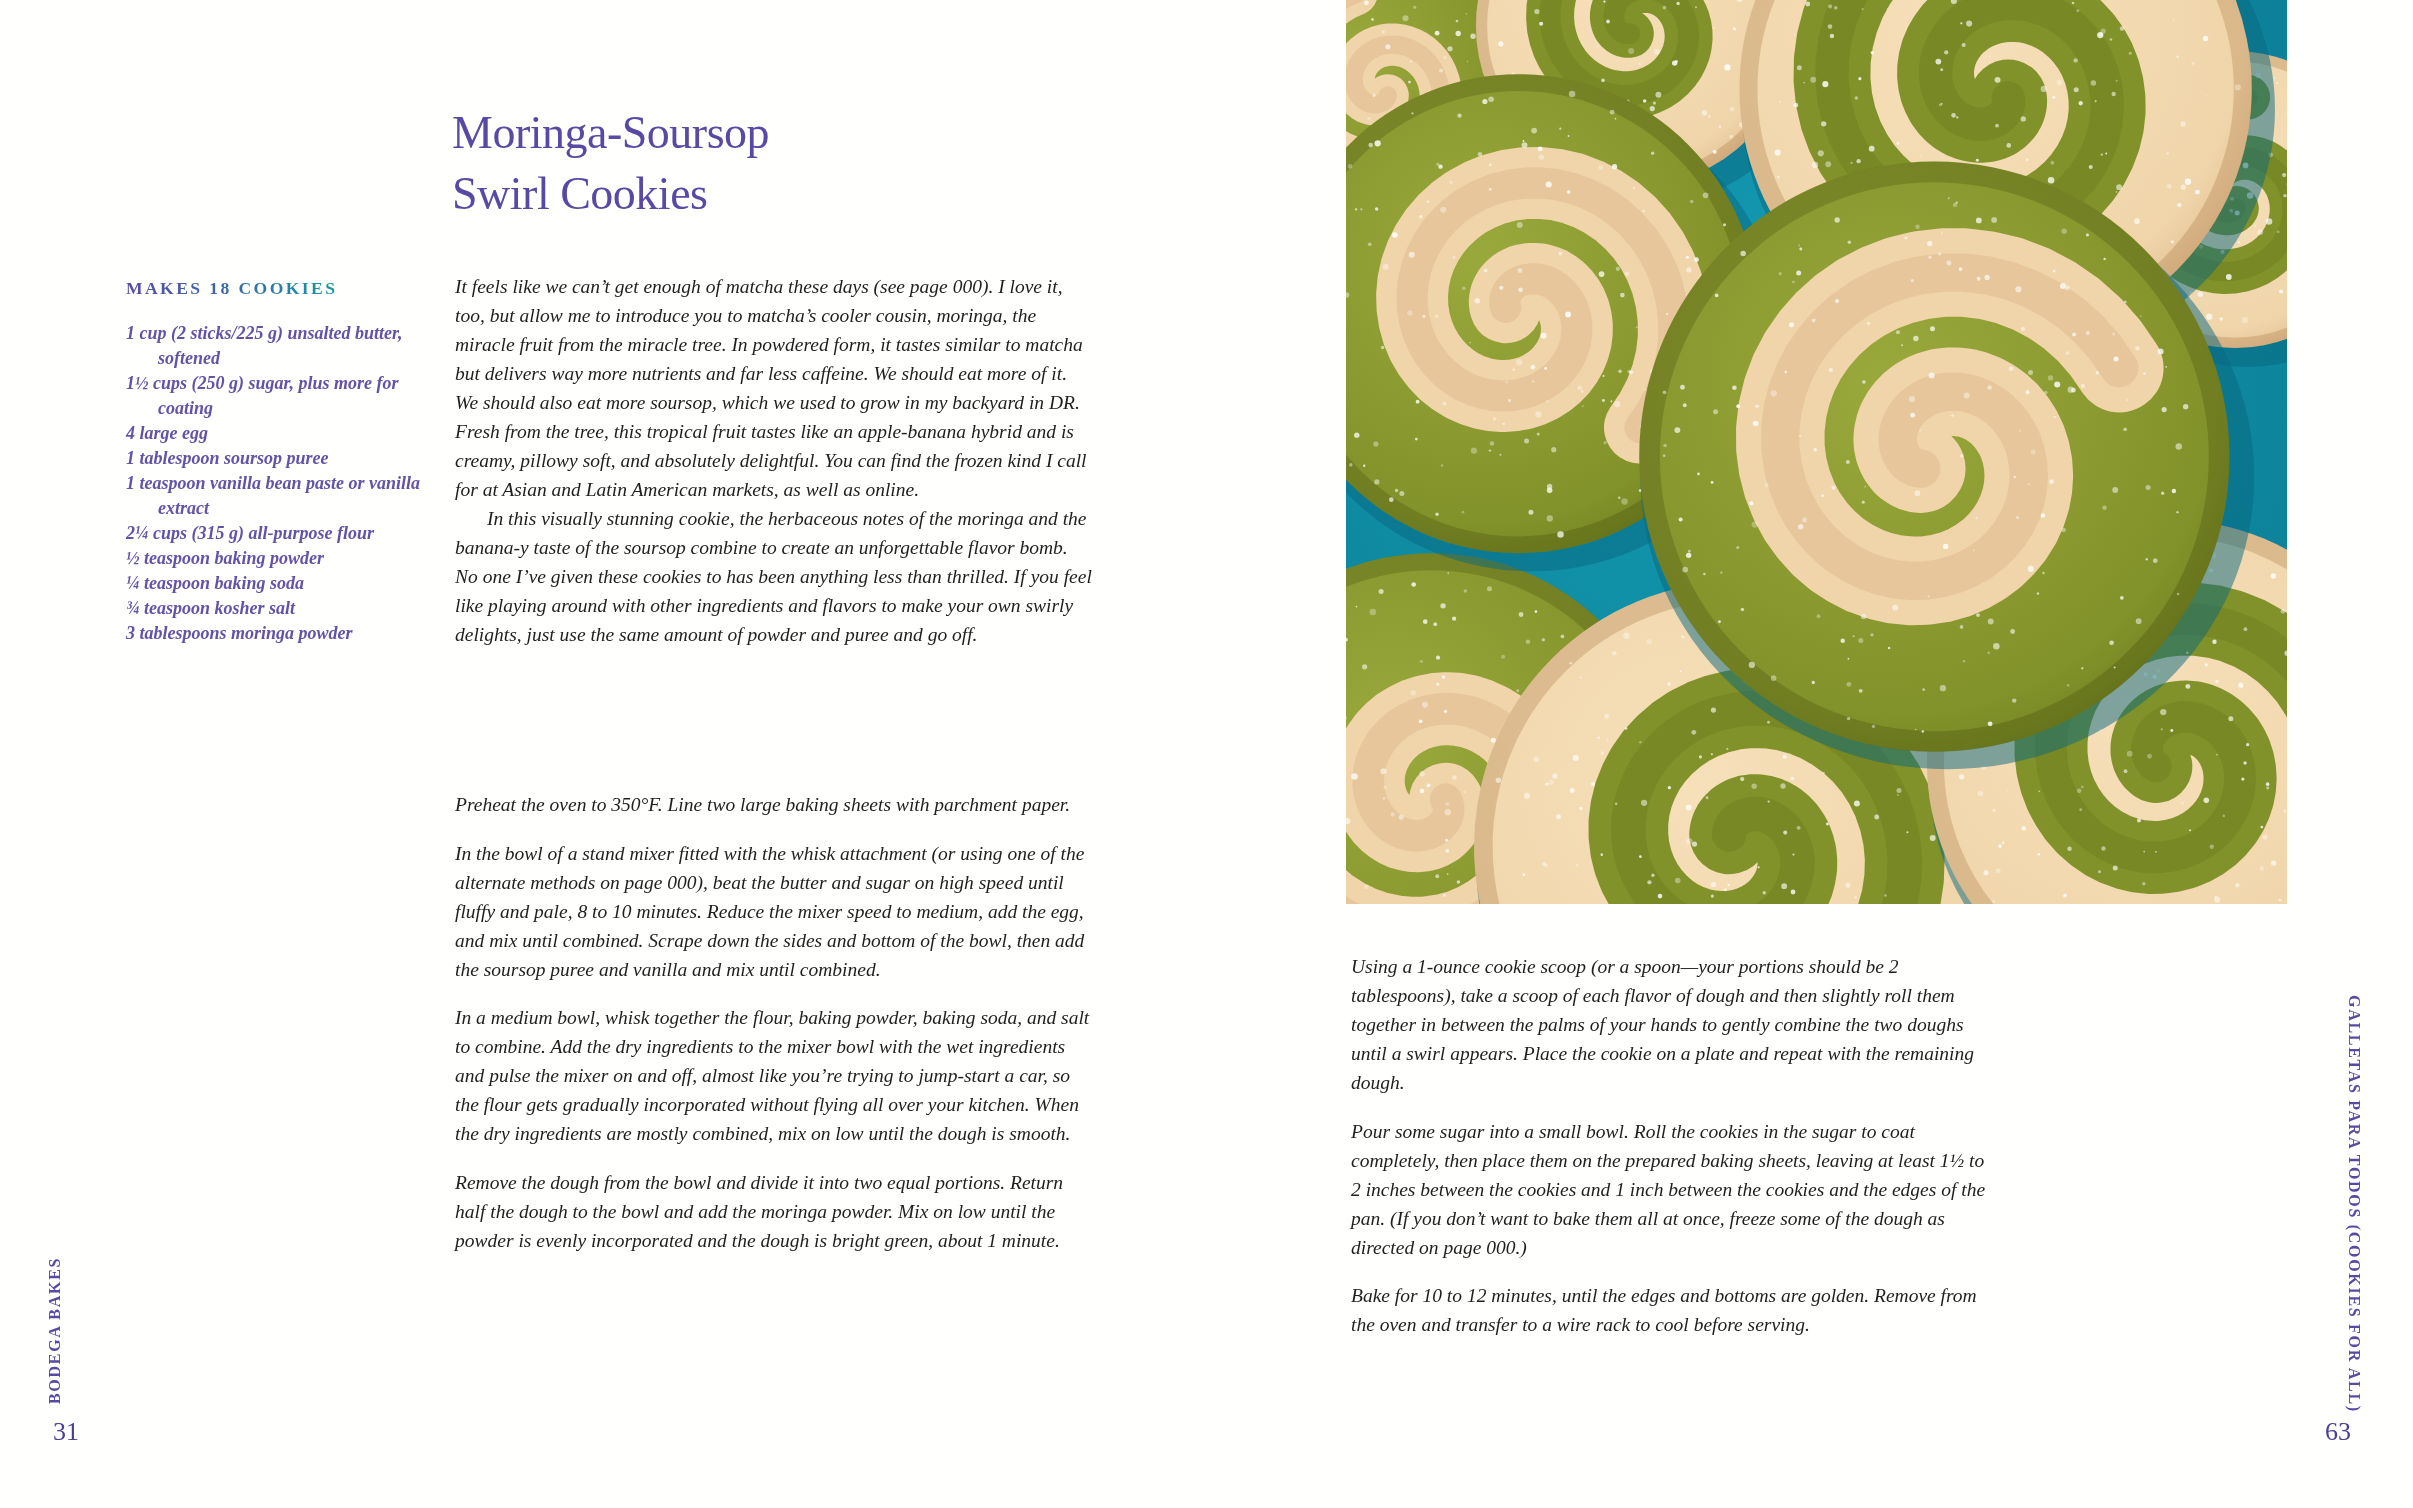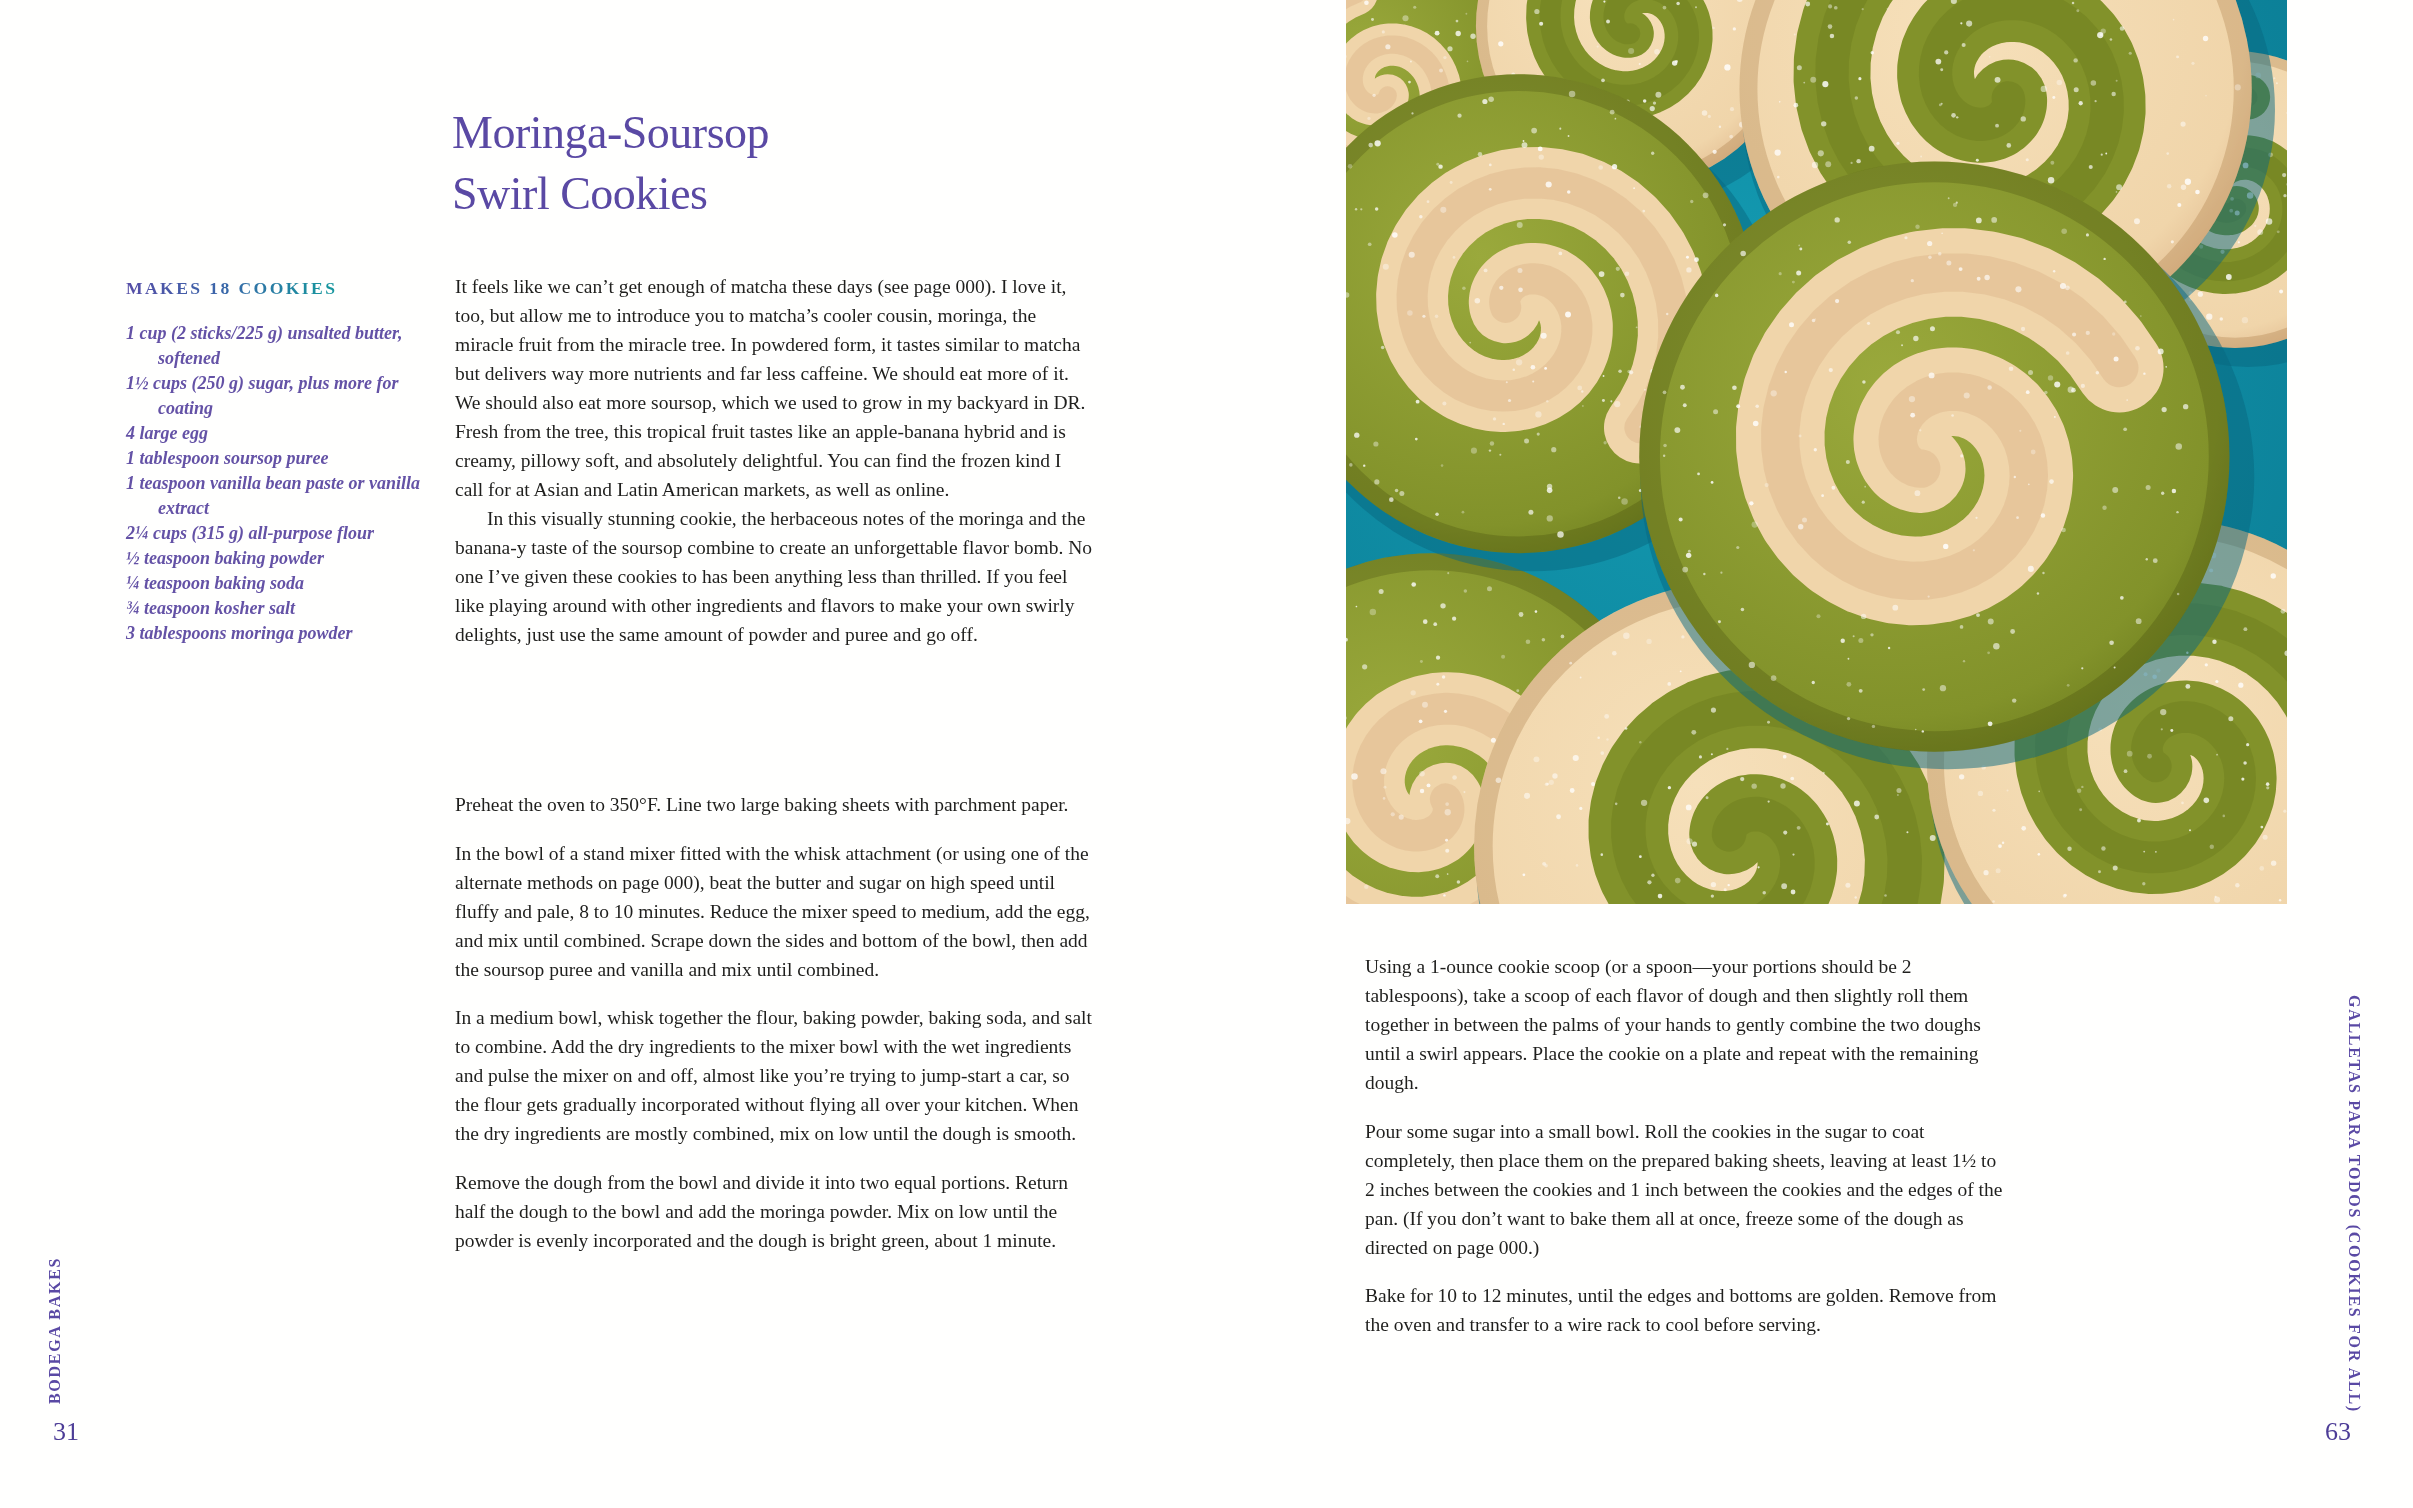--- a/index.html
+++ b/index.html
@@ -10,26 +10,26 @@
          color:#5a49a4;letter-spacing:-0.5px;}
   .yield{position:absolute;left:126px;top:278px;
          font-weight:700;font-size:17.6px;letter-spacing:2.4px;
          background:linear-gradient(90deg,#564da6 0%,#3a66a9 45%,#17959e 95%);
          -webkit-background-clip:text;background-clip:text;color:transparent;}
   .ingredients{position:absolute;left:126px;top:321px;width:306px;
                list-style:none;margin:0;padding:0;
                font-size:18px;line-height:25px;color:#6452a6;font-weight:600;font-style:italic;}
   .ingredients li{padding-left:32px;text-indent:-32px;}
   .bodytext{font-size:19.5px;line-height:29px;color:#1f1f1d;}
-  .bodytext p{margin:0;}
+  .bodytext p{margin:0;font-style:italic;}
   .intro{position:absolute;left:455px;top:272px;width:639px;}
   .intro p.indent{text-indent:32px;}
   .method p{margin:0 0 19.5px 0;line-height:29px;}
   .method-left{position:absolute;left:455px;top:790px;width:639px;}
-  .method-right{position:absolute;left:1351px;top:952px;width:644px;margin-left:14px;}
+  .method-right{position:absolute;left:1351px;top:952px;width:644px;}
   .photo{position:absolute;left:1346px;top:0;width:941px;height:904px;}
   .photo svg{display:block;width:100%;height:100%;}
   .vert{position:absolute;font-weight:700;font-size:16px;letter-spacing:1.7px;
         color:#5a49a4;white-space:nowrap;}
   .vert-left{left:46px;top:1246px;height:158px;writing-mode:vertical-rl;
              transform:rotate(180deg);transform-origin:center;}
   .vert-right{left:2345px;top:995px;height:436px;writing-mode:vertical-rl;}
   .pgnum{position:absolute;font-size:26px;color:#4d3d97;}
   .pgnum-left{left:53px;top:1417px;}
   .pgnum-right{left:2325px;top:1417px;}

